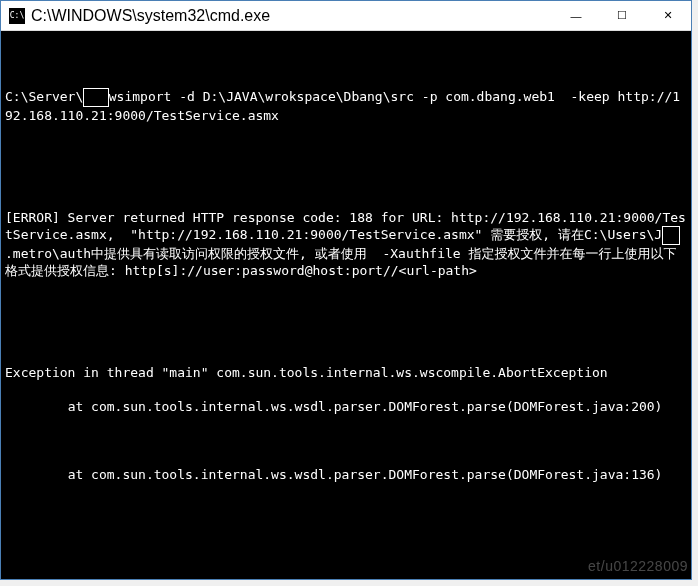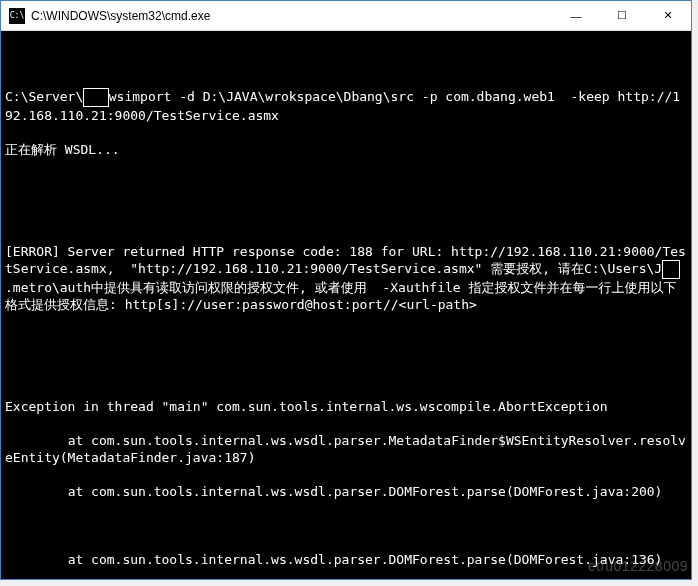--- a/index.html
+++ b/index.html
@@ -39,21 +39,21 @@
       display: flex;
       align-items: center;
       justify-content: center;
     }
     .titlebar-icon span {
       color: #fff;
       font-size: 8px;
       font-family: monospace;
     }
     .title-text {
-      font-size: 12px;
+      font-size: 16px;
       color: #000;
       flex: 1;
     }
     .window-controls {
       display: flex;
       height: 100%;
     }
     .win-btn {
       width: 46px;
       height: 100%;
@@ -112,28 +112,26 @@
     <div class="title-text">C:\WINDOWS\system32\cmd.exe</div>
     <div class="window-controls">
       <div class="win-btn">—</div>
       <div class="win-btn">☐</div>
       <div class="win-btn close">✕</div>
     </div>
   </div>
   <div class="console">
 <div class="blank"></div>
 <span class="console-line"><span>C:\Server\</span><span class="redacted">███</span><span>wsimport -d D:\JAVA\wrokspace\Dbang\src -p com.dbang.web1  -keep http://192.168.110.21:9000/TestService.asmx</span></span>
-<span class="console-line">正在解析 WSDL...</span>
 <div class="blank"></div>
 <div class="blank"></div>
 <span class="console-line"><span>[ERROR] Server returned HTTP response code: 188 for URL: http://192.168.110.21:9000/TestService.asmx,  "http://192.168.110.21:9000/TestService.asmx" 需要授权, 请在C:\Users\J</span><span class="redacted">██</span><span>.metro\auth中提供具有读取访问权限的授权文件, 或者使用  -Xauthfile 指定授权文件并在每一行上使用以下格式提供授权信息: http[s]://user:password@host:port//&lt;url-path&gt;</span></span>
 <div class="blank"></div>
 <div class="blank"></div>
 <span class="console-line">Exception in thread "main" com.sun.tools.internal.ws.wscompile.AbortException</span>
-<span class="console-line">        at com.sun.tools.internal.ws.wsdl.parser.MetadataFinder$WSEntityResolver.resolveEntity(MetadataFinder.java:187)</span>
 <span class="console-line">        at com.sun.tools.internal.ws.wsdl.parser.DOMForest.parse(DOMForest.java:200)</span>
 <div class="blank"></div>
 <span class="console-line">        at com.sun.tools.internal.ws.wsdl.parser.DOMForest.parse(DOMForest.java:136)</span>
 
 
 
 
 
 
   </div>

